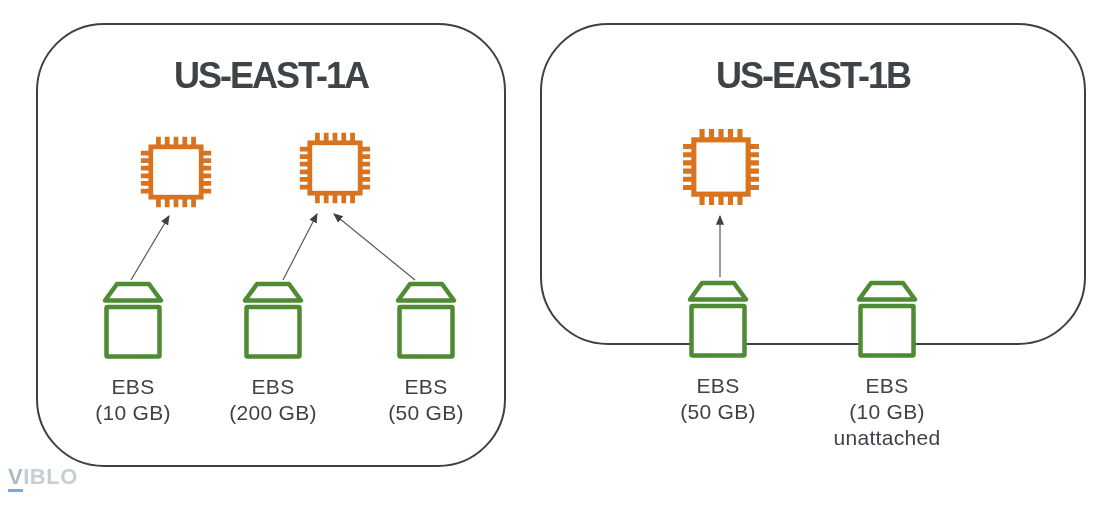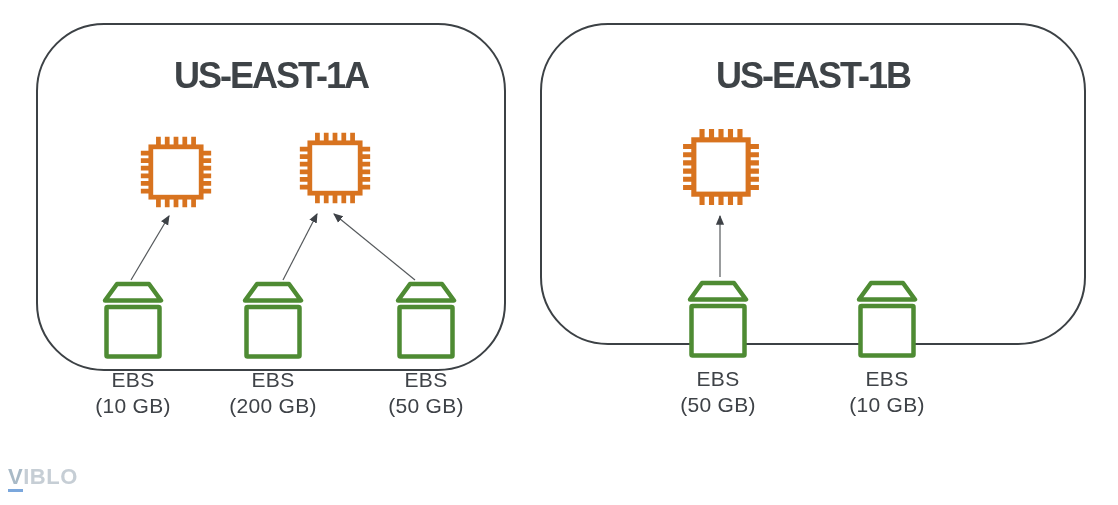--- a/index.html
+++ b/index.html
@@ -4,31 +4,31 @@
 <style>
   html,body{margin:0;padding:0;background:#ffffff;}
   .canvas{
     position:relative;width:1118px;height:505px;background:#ffffff;
     font-family:"Liberation Sans",sans-serif;overflow:hidden;
   }
   .zone{
     position:absolute;border:2px solid #3C4145;border-radius:68px;
     background:transparent;z-index:2;box-sizing:border-box;
   }
-  .zone-a{left:36px;top:23px;width:470px;height:348px;}
+  .zone-a{left:36px;top:23px;width:470px;height:444px;}
   .zone-b{left:540px;top:23px;width:546px;height:322px;}
   .zone-title{
     margin:0;padding-top:30px;text-align:center;
     font-size:36px;font-weight:700;letter-spacing:-2px;color:#3E4347;
   }
   .chip{position:absolute;z-index:3;}
   .volume{position:absolute;width:140px;text-align:center;z-index:3;}
   .volume svg{display:block;margin:0 auto;}
   .vol-label{
-    margin-top:8px;font-size:21px;line-height:26px;
+    margin-top:15px;font-size:21px;line-height:26px;
     letter-spacing:0.3px;color:#3E4247;
   }
   .arrows{position:absolute;left:0;top:0;z-index:4;pointer-events:none;}
   .watermark{
     position:absolute;left:8px;top:464px;z-index:1;
     font-size:22px;font-weight:700;letter-spacing:0.5px;color:#C6CED5;
   }
   .wm-v{color:#A9BAC7;border-bottom:3px solid #7BA7DC;}
   .defs-holder{position:absolute;width:0;height:0;overflow:hidden;}
 </style>
@@ -110,20 +110,21 @@
       <div>(50 GB)</div>
     </div>
   </div>
   <div class="volume" style="left:817px;top:280px">
     <svg width="62" height="78" viewBox="0 0 62 78">
         <use href="#ebs-icon"></use>
       </svg>
     <div class="vol-label">
       <div>EBS</div>
       <div>(10 GB)</div>
+      <div>unattached</div>
     </div>
   </div>
 
   <svg class="arrows" width="1118" height="505" viewBox="0 0 1118 505">
     <defs>
       <marker id="ah" viewBox="0 0 10 10" refX="8" refY="5" markerWidth="9" markerHeight="9" orient="auto">
         <path d="M0 1.2 L9 5 L0 8.8 Z" fill="#3E4247"></path>
       </marker>
     </defs>
     <g stroke="#55595C" stroke-width="1.2" fill="none">

